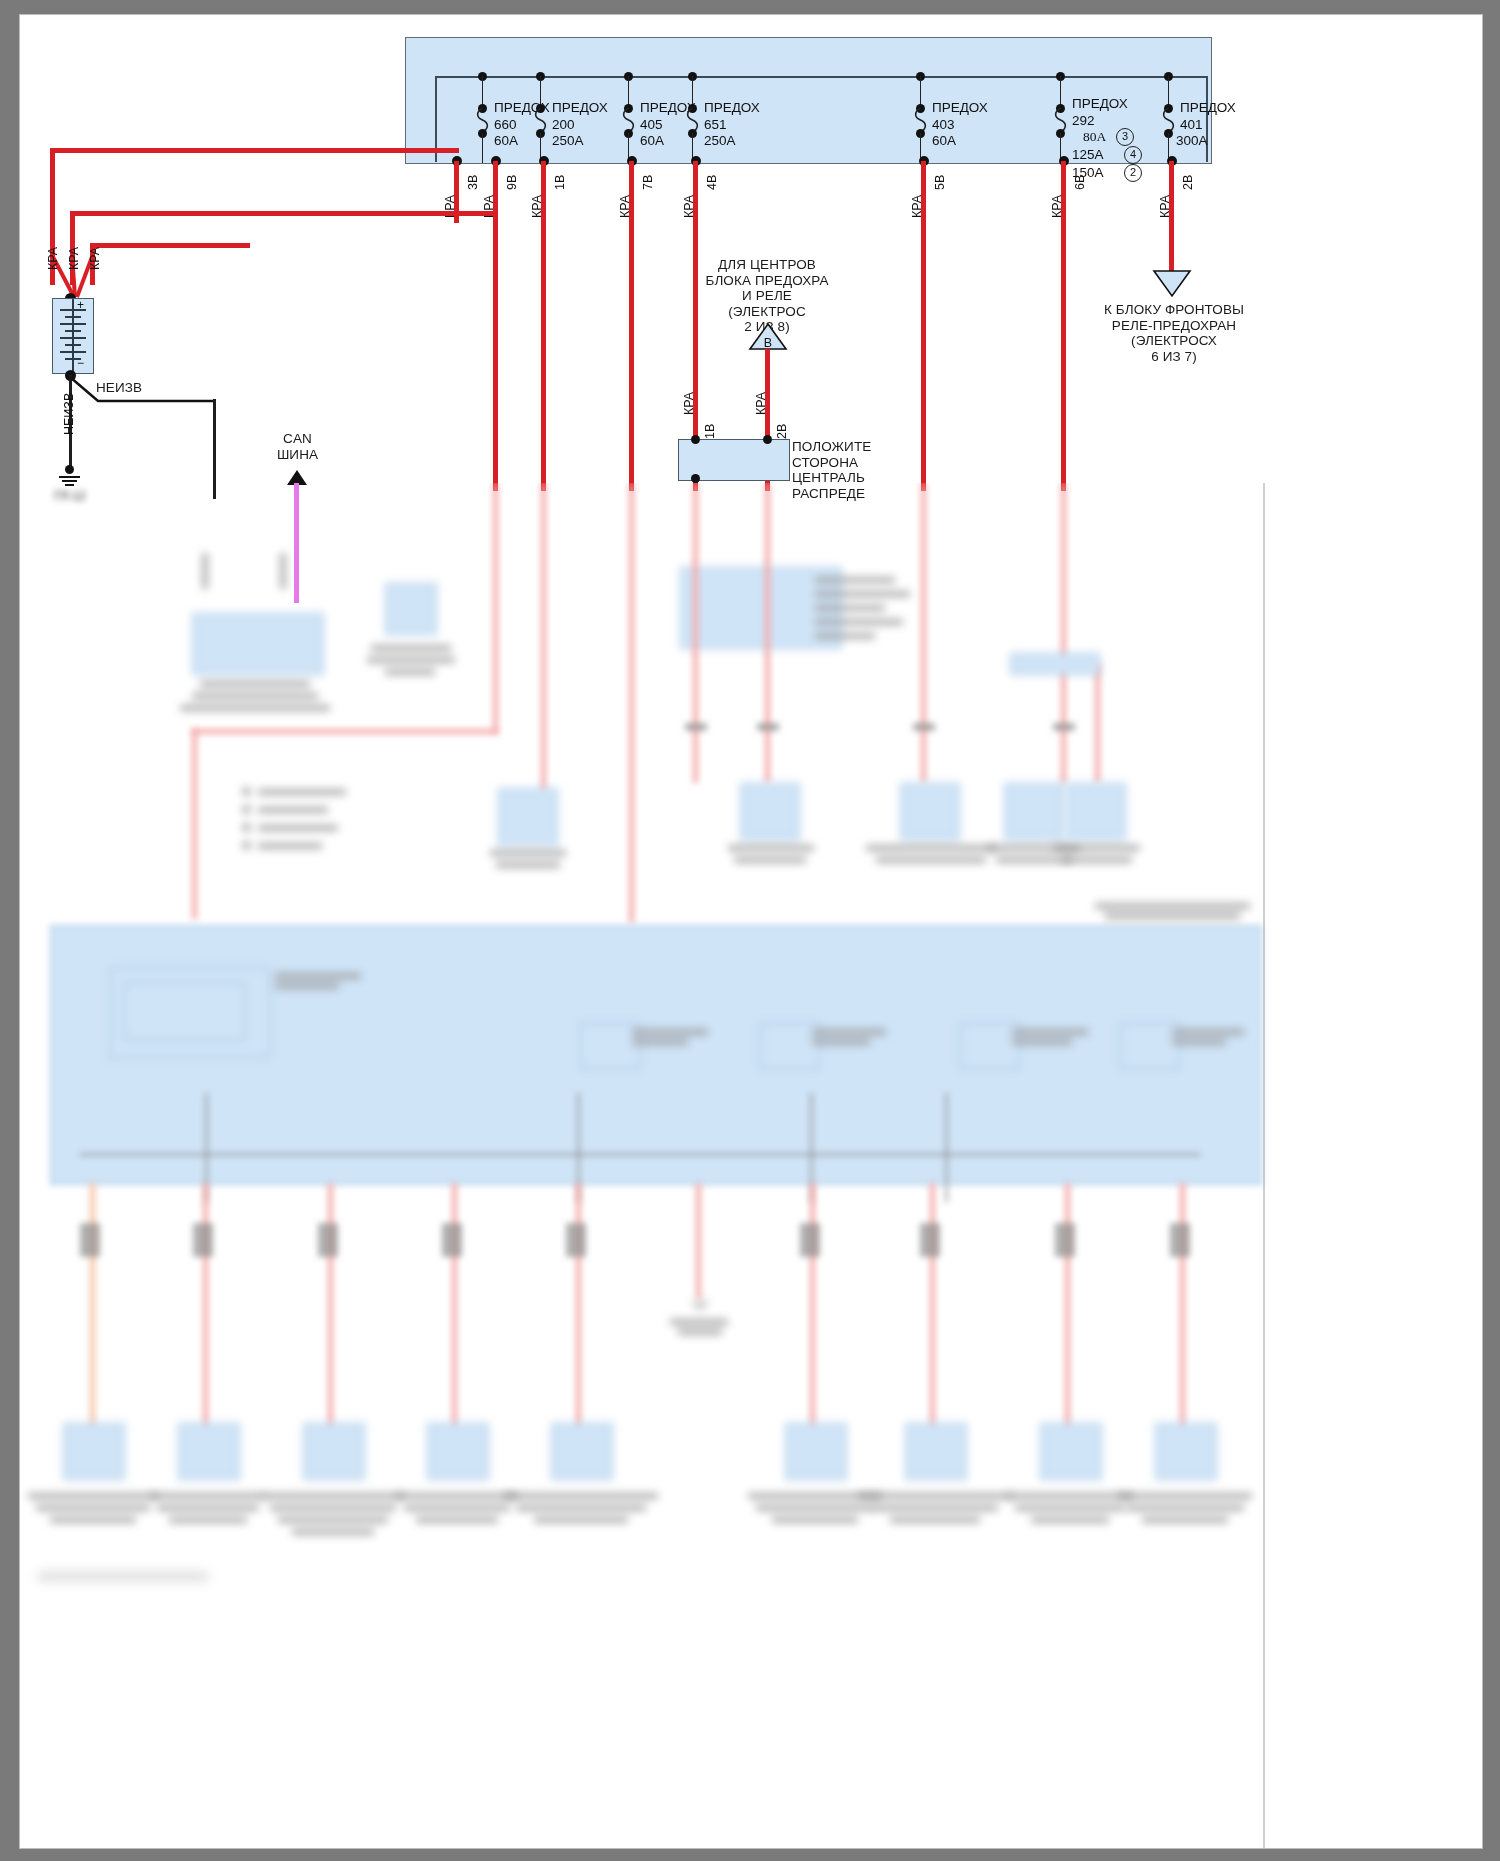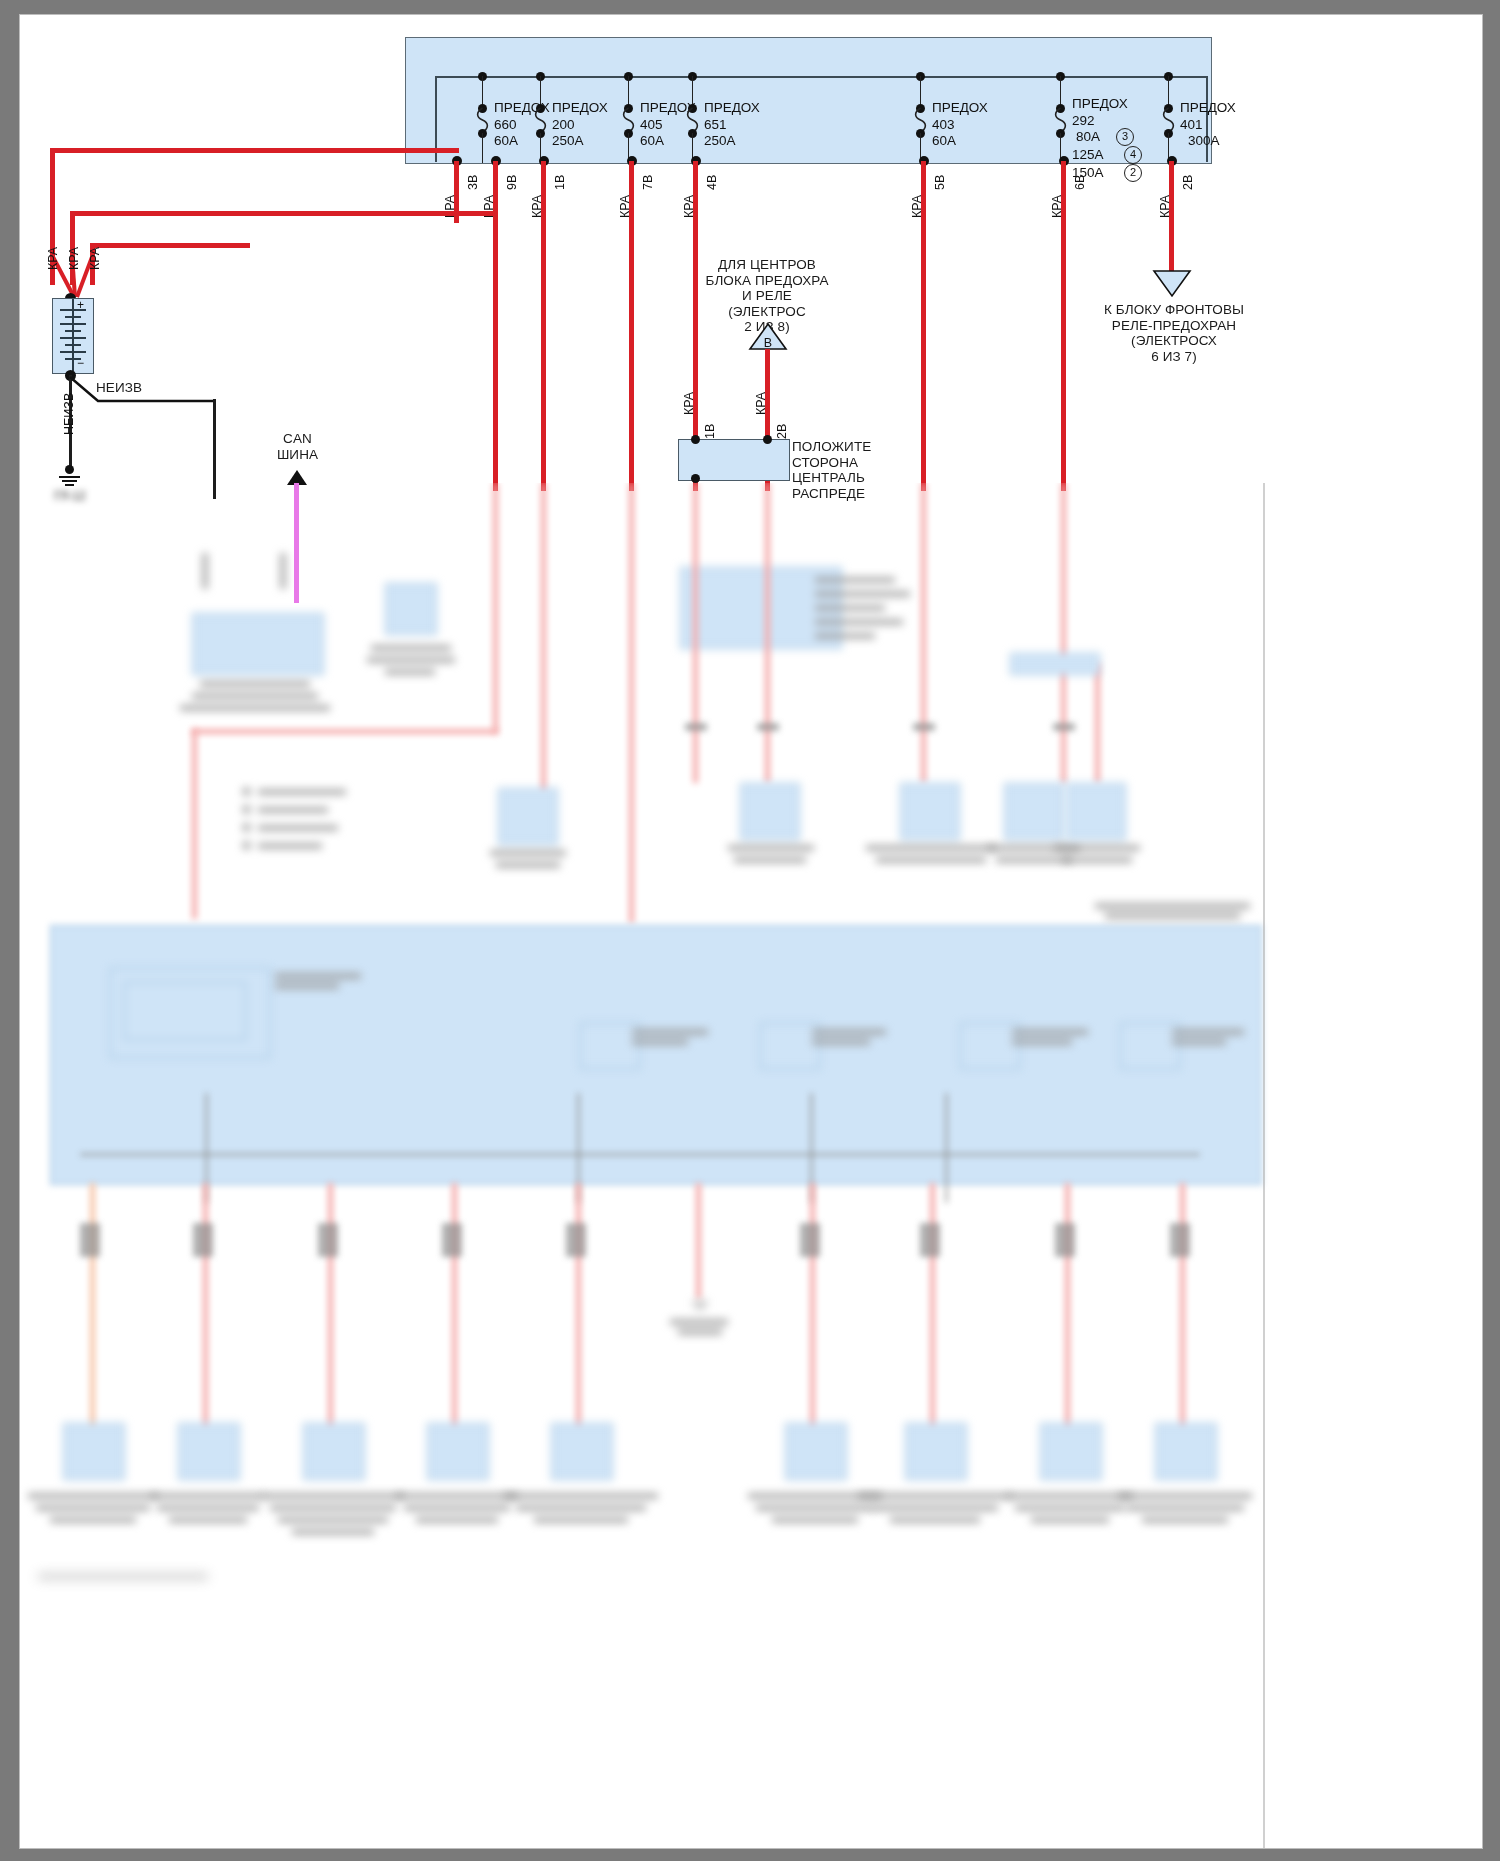--- a/index.html
+++ b/index.html
@@ -117,21 +117,21 @@
     <div class="abs" style="left:21.5px;top:5px;width:1.6px;height:32px;background:#222;"></div>
     <div class="abs pin" style="left:18px;top:33px;width:9px;height:9px;"></div>
     <svg class="abs" style="left:14px;top:37px;" width="18" height="24" viewBox="0 0 18 24">
       <path d="M8.5 0 C2 4 2 9 8.5 12 C15 15 15 20 8.5 24" fill="none" stroke="#222" stroke-width="1.6"></path>
     </svg>
     <div class="abs pin" style="left:18px;top:58px;width:9px;height:9px;"></div>
     <div class="abs" style="left:21.5px;top:62px;width:1.6px;height:30px;background:#222;"></div>
     <div class="abs fuselbl" style="left:34px;top:25px;">ПРЕДОХ</div>
     <div class="abs fuselbl" style="left:34px;top:42px;">292</div>
 
-    <div class="abs fuselbl" style="left:38px;top:58px;">80A</div>
+    <div class="abs fuselbl" style="left:45px;top:58px;font-family:Liberation Serif, serif;">80A</div>
     <div class="abs" style="left:78px;top:57px;width:16px;height:16px;border:1.2px solid #222;border-radius:50%;">
       <div class="abs" style="left:0;top:0.5px;width:16px;text-align:center;font-size:11px;color:#111;">3</div>
     </div>
 
     <div class="abs fuselbl" style="left:34px;top:76px;">125A</div>
     <div class="abs" style="left:86px;top:75px;width:16px;height:16px;border:1.2px solid #222;border-radius:50%;">
       <div class="abs" style="left:0;top:0.5px;width:16px;text-align:center;font-size:11px;color:#111;">4</div>
     </div>
 
     <div class="abs fuselbl" style="left:34px;top:94px;">150A</div>
@@ -144,21 +144,21 @@
     <div class="abs pin" style="left:18px;top:1px;width:9px;height:9px;"></div>
     <div class="abs" style="left:21.5px;top:5px;width:1.6px;height:32px;background:#222;"></div>
     <div class="abs pin" style="left:18px;top:33px;width:9px;height:9px;"></div>
     <svg class="abs" style="left:14px;top:37px;" width="18" height="24" viewBox="0 0 18 24">
       <path d="M8.5 0 C2 4 2 9 8.5 12 C15 15 15 20 8.5 24" fill="none" stroke="#222" stroke-width="1.6"></path>
     </svg>
     <div class="abs pin" style="left:18px;top:58px;width:9px;height:9px;"></div>
     <div class="abs" style="left:21.5px;top:62px;width:1.6px;height:30px;background:#222;"></div>
     <div class="abs fuselbl" style="left:34px;top:29px;">ПРЕДОХ</div>
     <div class="abs fuselbl" style="left:34px;top:46px;">401</div>
-    <div class="abs fuselbl" style="left:42px;top:62px;">300A</div>
+    <div class="abs fuselbl" style="left:30px;top:62px;">300A</div>
   </div>
 
   <div class="abs pin" style="left:432px;top:141px;width:10px;height:10px;"></div>
   <div class="abs pin" style="left:471px;top:141px;width:10px;height:10px;"></div>
   <div class="abs pin" style="left:519px;top:141px;width:10px;height:10px;"></div>
   <div class="abs pin" style="left:607px;top:141px;width:10px;height:10px;"></div>
   <div class="abs pin" style="left:671px;top:141px;width:10px;height:10px;"></div>
   <div class="abs pin" style="left:899px;top:141px;width:10px;height:10px;"></div>
   <div class="abs pin" style="left:1039px;top:141px;width:10px;height:10px;"></div>
   <div class="abs pin" style="left:1147px;top:141px;width:10px;height:10px;"></div>

